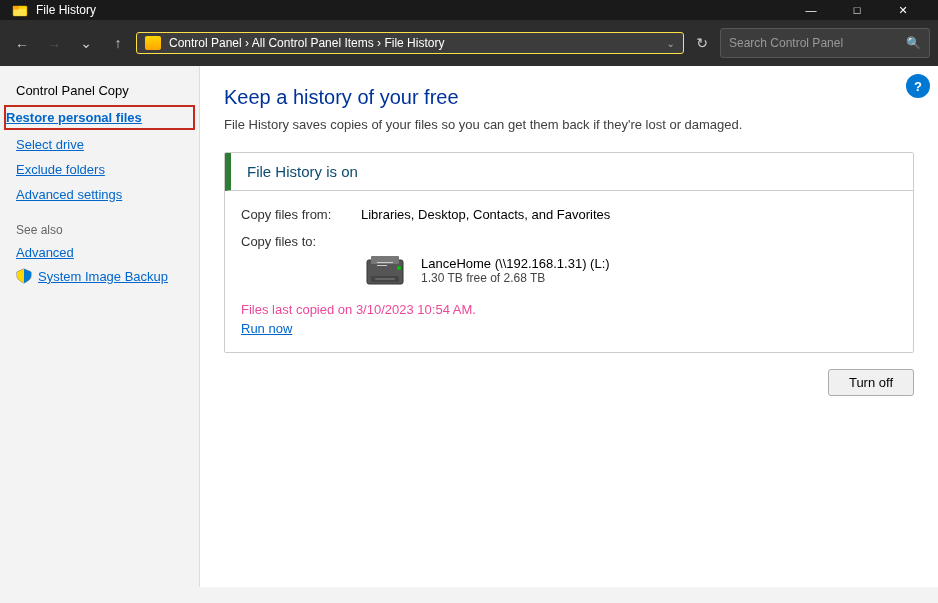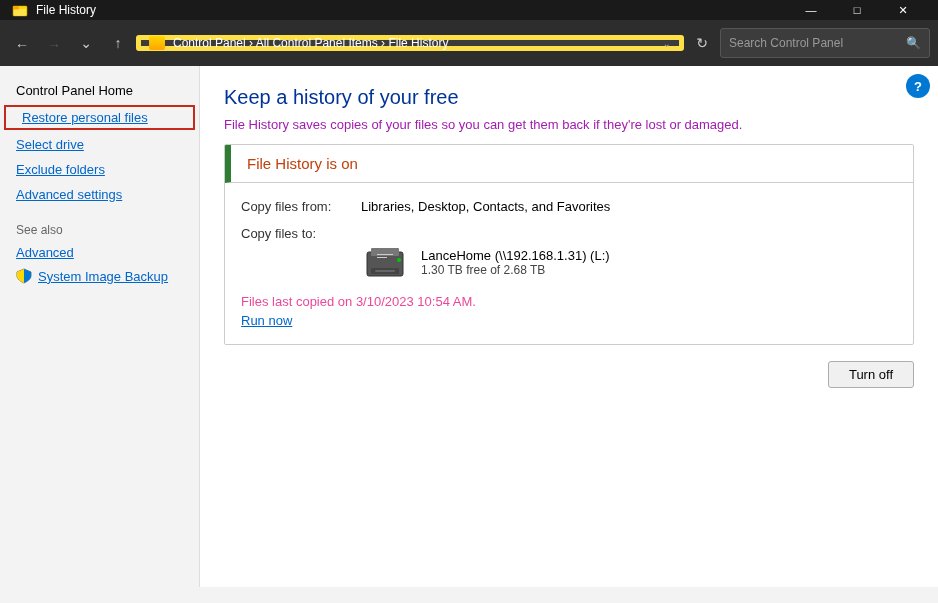--- a/index.html
+++ b/index.html
@@ -70,22 +70,22 @@
       cursor: pointer;
       display: flex;
       align-items: center;
       justify-content: center;
       border-radius: 3px;
     }
     .nav-btn.disabled { color: #555; cursor: default; }
     .address-path {
       flex: 1;
       background: #3c3c3c;
-      border: 5px solid #fde047;
-      height: 16px;
+      border: 1px solid #fde047;
+      height: 22px;
       border-radius: 3px;
       display: flex;
       align-items: center;
       padding: 0 8px;
       color: #fff;
       font-size: 12px;
       gap: 4px;
     }
     .path-folder-icon {
       width: 16px;
@@ -154,22 +154,23 @@
     .sidebar-item {
       padding: 5px 16px;
       cursor: pointer;
       font-size: 13px;
       color: #000;
       white-space: nowrap;
     }
     .sidebar-item.active {
       color: #0066cc;
       border: 2px solid #c42b1c;
-      padding: 3px 16px;
+      padding: 3px 0;
       margin: 2px 4px;
+      font-weight: bold;
     }
     .sidebar-link {
       color: #0066cc;
       cursor: pointer;
       text-decoration: underline;
     }
     .sidebar-section-label {
       padding: 16px 16px 4px;
       font-size: 12px;
       color: #666;
@@ -203,38 +204,38 @@
       position: relative;
     }
     .page-title {
       font-size: 20px;
       font-weight: 300;
       color: #003399;
       margin-bottom: 8px;
     }
     .page-subtitle {
       font-size: 13px;
-      color: #a21caf;
-      margin-bottom: 12px;
+      color: #404040;
+      margin-bottom: 20px;
     }
 
     
     .status-box {
       border: 1px solid #ccc;
       border-radius: 2px;
       overflow: hidden;
       margin-bottom: 16px;
     }
     .status-header {
       background: #fff;
       border-left: 6px solid #2e7d32;
       padding: 10px 16px;
       font-size: 15px;
       font-weight: 400;
-      color: #c2410c;
+      color: #0c4a6e;
       border-bottom: 1px solid #ccc;
     }
     .status-body {
       padding: 16px;
     }
     .status-row {
       display: flex;
       margin-bottom: 12px;
       align-items: flex-start;
     }
@@ -342,21 +343,21 @@
   <div class="search-box">
     <input type="text" placeholder="Search Control Panel" style="">
     <span class="search-icon-glyph">🔍</span>
   </div>
 </div>
 
 <div class="main-layout">
 
   <div class="sidebar">
     <div class="sidebar-item">
-      <span>Control Panel Home</span>
+      <span>Control Panel Copy</span>
     </div>
 
     <div class="sidebar-item active">
       <span class="sidebar-link">Restore personal files</span>
     </div>
     <div class="sidebar-item">
       <span class="sidebar-link">Select drive</span>
     </div>
     <div class="sidebar-item">
       <span class="sidebar-link">Exclude folders</span>

